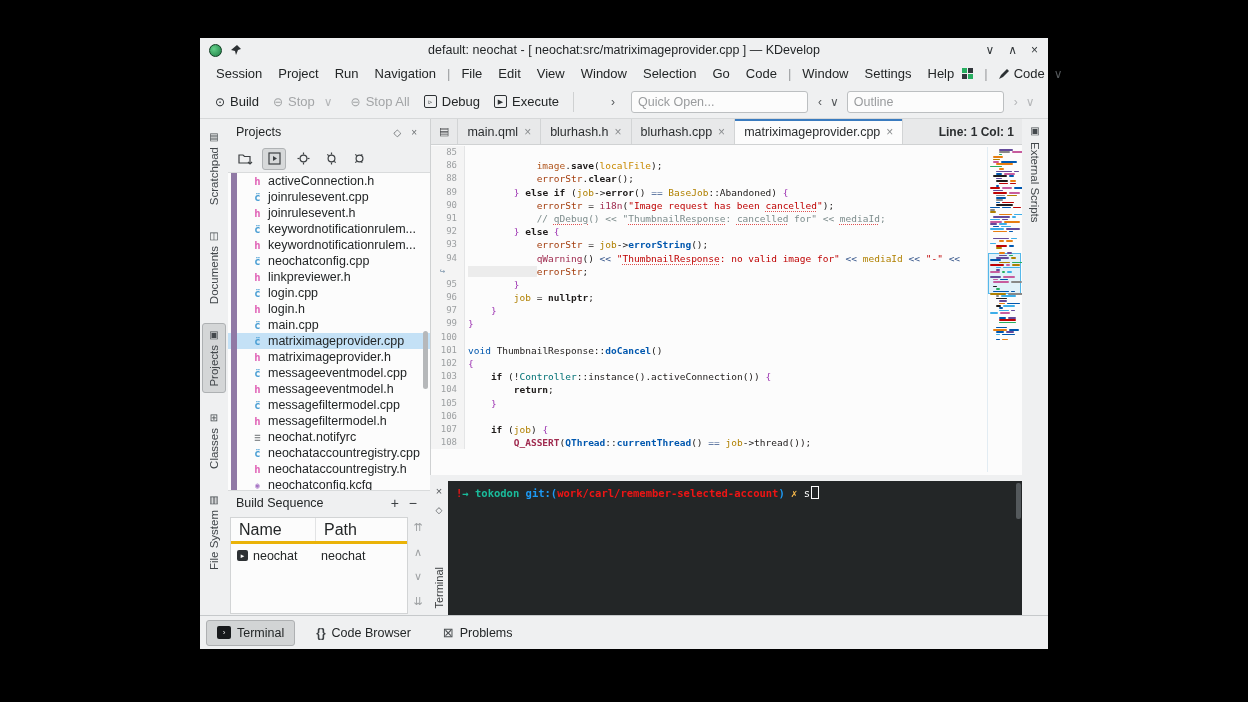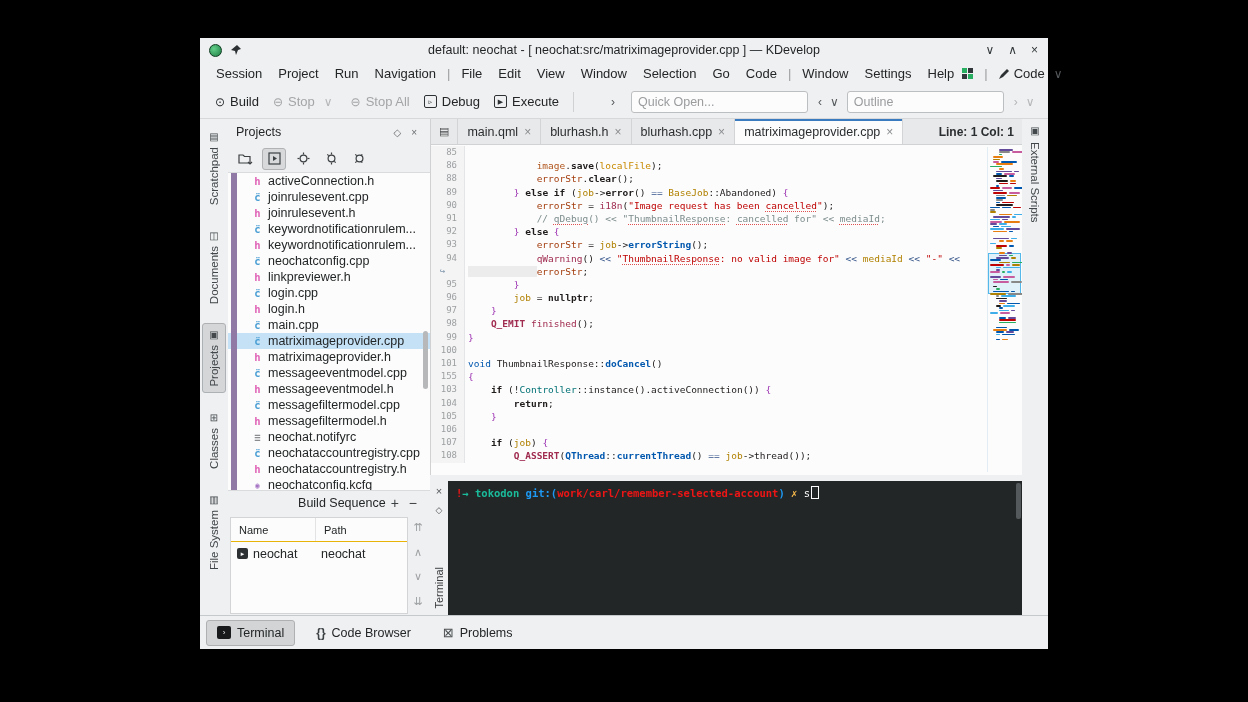--- a/index.html
+++ b/index.html
@@ -67,24 +67,24 @@
         border-top:1px solid #d9dbdc;border-bottom:1px solid #d9dbdc}
   .projbar{position:absolute;left:3px;top:0;bottom:0;width:6px;background:#9079a5}
   .trow{height:16px;display:flex;align-items:center;gap:5px;padding-left:24px;font-size:12.5px;white-space:nowrap}
   .trow.sel{background:#c4e1f6}
   .ficon{width:11px;text-align:center;font-weight:bold;font-size:10.5px;font-family:"DejaVu Sans Mono",monospace}
   .f-h{color:#e064b7}.f-cpp{color:#4b9fd4}.f-txt{color:#8a8d8f}.f-kcfg{color:#a674c4;font-size:8px}
   .tree-scroll{position:absolute;right:2px;top:158px;width:5px;height:58px;background:#b6b8ba;border-radius:3px}
 
   
   .bshead{position:absolute;top:370px;left:0;width:202px;height:28px;display:flex;align-items:center;padding:0 8px;box-sizing:border-box}
-  .bshead .bs-title{flex:1;text-align:right;font-size:12.5px}
+  .bshead .bs-title{flex:1;text-align:left;font-size:12.5px}
   .bs-btn{padding:0 5px;color:#3c4043;font-size:14px}
   .bsbody{position:absolute;top:398px;left:2px;width:176px;height:95px;background:#fcfcfc;border:1px solid #d2d4d5}
-  .bs-cols{display:flex;height:23px;border-bottom:1px solid #eab308;align-items:center;font-size:11px}
+  .bs-cols{display:flex;height:23px;border-bottom:3px solid #eab308;align-items:center;font-size:16px}
   .bs-cols .c1{width:76px;padding-left:8px;border-right:1px solid #e2e3e4;height:100%;display:flex;align-items:center}
   .bs-cols .c2{padding-left:8px}
   .bsrow{display:flex;height:23px;align-items:center;font-size:12.5px}
   .bsrow .c1{width:76px;padding-left:6px;display:flex;align-items:center;gap:5px}
   .bsrow .c2{padding-left:8px}
   .bsicon{width:11px;height:11px;background:#2d3134;border-radius:2px;color:#fcfcfc;font-size:7px;
           display:flex;align-items:center;justify-content:center}
   .bs-arrows{position:absolute;top:398px;right:2px;width:20px;height:95px;display:flex;flex-direction:column;
              align-items:center;justify-content:space-between;padding:4px 0;box-sizing:border-box;color:#9ea1a3;font-size:11px}
 
@@ -459,25 +459,24 @@
           <div class="crow"><span class="cnum">89</span><span class="ctext"><span class="sg-d">        </span><span class="sg-br">}</span><span class="sg-d"> </span><span class="sg-k">else</span><span class="sg-d"> </span><span class="sg-k">if</span><span class="sg-d"> (</span><span class="sg-v4">job</span><span class="sg-d">-&gt;</span><span class="sg-f">error</span><span class="sg-d">() </span><span class="sg-op">==</span><span class="sg-d"> </span><span class="sg-cl">BaseJob</span><span class="sg-d">::</span><span class="sg-d">Abandoned</span><span class="sg-d">) </span><span class="sg-br">{</span></span></div>
           <div class="crow"><span class="cnum">90</span><span class="ctext"><span class="sg-d">            </span><span class="sg-v3">errorStr</span><span class="sg-d"> = </span><span class="sg-fm">i18n</span><span class="sg-d">(</span><span class="sg-s">"Image request has been </span><span class="sg-su">cancelled</span><span class="sg-s">"</span><span class="sg-d">);</span></span></div>
           <div class="crow"><span class="cnum">91</span><span class="ctext"><span class="sg-d">            </span><span class="sg-c">// </span><span class="sg-cu">qDebug</span><span class="sg-c">() &lt;&lt; "</span><span class="sg-cu">ThumbnailResponse</span><span class="sg-c">: </span><span class="sg-cu">cancelled</span><span class="sg-c"> for" &lt;&lt; </span><span class="sg-cu">mediaId</span><span class="sg-c">;</span></span></div>
           <div class="crow"><span class="cnum">92</span><span class="ctext"><span class="sg-d">        </span><span class="sg-br">}</span><span class="sg-d"> </span><span class="sg-k">else</span><span class="sg-d"> </span><span class="sg-br">{</span></span></div>
           <div class="crow"><span class="cnum">93</span><span class="ctext"><span class="sg-d">            </span><span class="sg-v3">errorStr</span><span class="sg-d"> = </span><span class="sg-v4">job</span><span class="sg-d">-&gt;</span><span class="sg-fn">errorString</span><span class="sg-d">();</span></span></div>
           <div class="crow"><span class="cnum">94</span><span class="ctext"><span class="sg-d">            </span><span class="sg-fm">qWarning</span><span class="sg-d">() </span><span class="sg-op">&lt;&lt;</span><span class="sg-d"> </span><span class="sg-s">"</span><span class="sg-su">ThumbnailResponse</span><span class="sg-s">: no valid image for"</span><span class="sg-d"> </span><span class="sg-op">&lt;&lt;</span><span class="sg-d"> </span><span class="sg-v4">mediaId</span><span class="sg-d"> </span><span class="sg-op">&lt;&lt;</span><span class="sg-d"> </span><span class="sg-s">"-"</span><span class="sg-d"> </span><span class="sg-op">&lt;&lt;</span></span></div>
           <div class="crow"><span class="cnum wrapmark">↪</span><span class="ctext"><span class="sg-wbg">            </span><span class="sg-v3">errorStr</span><span class="sg-d">;</span></span></div>
           <div class="crow"><span class="cnum">95</span><span class="ctext"><span class="sg-d">        </span><span class="sg-br">}</span></span></div>
           <div class="crow"><span class="cnum">96</span><span class="ctext"><span class="sg-d">        </span><span class="sg-v4">job</span><span class="sg-d"> = </span><span class="sg-k">nullptr</span><span class="sg-d">;</span></span></div>
           <div class="crow"><span class="cnum">97</span><span class="ctext"><span class="sg-d">    </span><span class="sg-br">}</span></span></div>
-          <div class="crow"><span class="cnum">98</span><span class="ctext"><span class="sg-d">    </span><span class="sg-m">Q_EMIT</span><span class="sg-d"> </span><span class="sg-fm">finished</span><span class="sg-d">();</span></span></div>
           <div class="crow"><span class="cnum">99</span><span class="ctext"><span class="sg-br">}</span></span></div>
           <div class="crow"><span class="cnum">100</span><span class="ctext"></span></div>
           <div class="crow"><span class="cnum">101</span><span class="ctext"><span class="sg-t">void</span><span class="sg-d"> </span><span class="sg-d">ThumbnailResponse</span><span class="sg-d">::</span><span class="sg-fn">doCancel</span><span class="sg-d">()</span></span></div>
-          <div class="crow"><span class="cnum">155</span><span class="ctext"><span class="sg-br">{</span></span></div>
+          <div class="crow"><span class="cnum">102</span><span class="ctext"><span class="sg-br">{</span></span></div>
           <div class="crow"><span class="cnum">103</span><span class="ctext"><span class="sg-d">    </span><span class="sg-k">if</span><span class="sg-d"> (!</span><span class="sg-cl2">Controller</span><span class="sg-d">::</span><span class="sg-d">instance</span><span class="sg-d">().</span><span class="sg-d">activeConnection</span><span class="sg-d">()) </span><span class="sg-br">{</span></span></div>
           <div class="crow"><span class="cnum">104</span><span class="ctext"><span class="sg-d">        </span><span class="sg-k">return</span><span class="sg-d">;</span></span></div>
           <div class="crow"><span class="cnum">105</span><span class="ctext"><span class="sg-d">    </span><span class="sg-br">}</span></span></div>
           <div class="crow"><span class="cnum">106</span></div>
           <div class="crow"><span class="cnum">107</span><span class="ctext"><span class="sg-d">    </span><span class="sg-k">if</span><span class="sg-d"> (</span><span class="sg-v4">job</span><span class="sg-d">) </span><span class="sg-br">{</span></span></div>
           <div class="crow"><span class="cnum">108</span><span class="ctext"><span class="sg-d">        </span><span class="sg-m">Q_ASSERT</span><span class="sg-d">(</span><span class="sg-fn">QThread</span><span class="sg-d">::</span><span class="sg-fn">currentThread</span><span class="sg-d">() </span><span class="sg-op">==</span><span class="sg-d"> </span><span class="sg-v4">job</span><span class="sg-d">-&gt;</span><span class="sg-d">thread</span><span class="sg-d">());</span></span></div>
         </div>
       <div class="minimap" id="minimap">
         <div class="mm-view"></div>
       <i style="left: 11px; top: 2px; width: 13.7611px; background: rgb(100, 74, 155);"></i>

